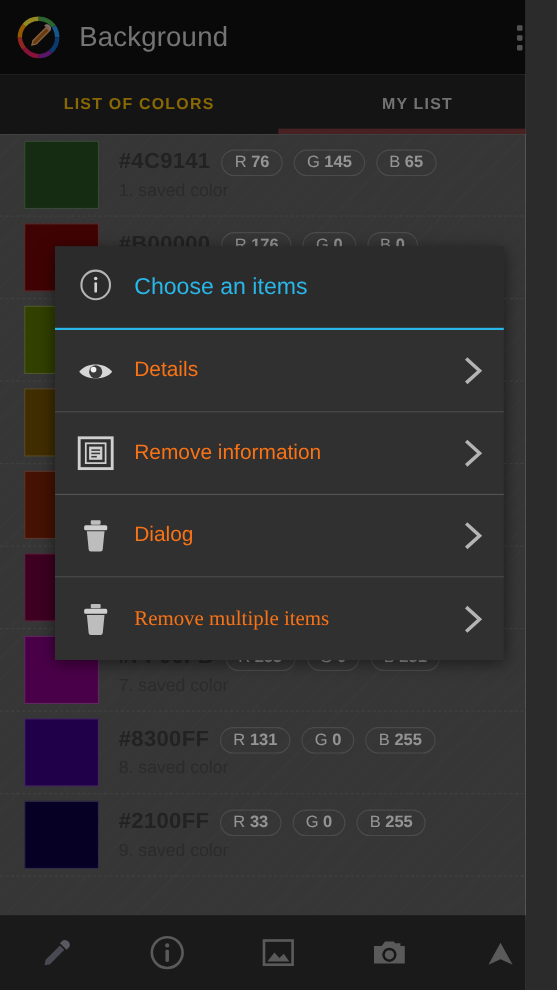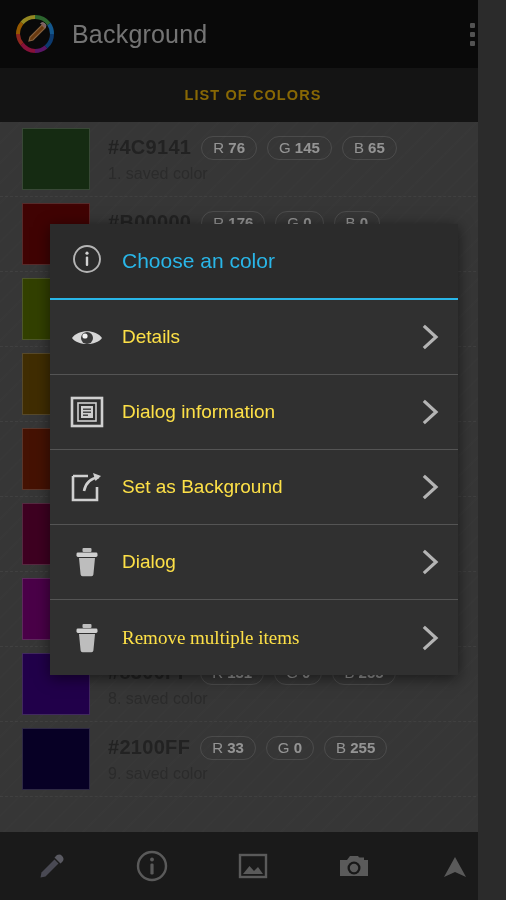--- a/index.html
+++ b/index.html
@@ -158,21 +158,21 @@
     position: relative;
   }
   .dlg-item:last-child { border-bottom: none; font-family: Liberation Serif, serif; }
   .dlg-ico {
     width: 34px; height: 34px; flex: 0 0 auto;
     display: flex; align-items: center; justify-content: center;
   }
   .dlg-label {
     margin-left: 18px;
     flex: 1 1 auto;
-    font-size: 19px; color: #fde047;
+    font-size: 19px; color: #f97316;
   }
   .chev { width: 26px; height: 34px; flex: 0 0 auto; }
 </style>
 </head>
 <body>
 
 <div id="app">
 
   <div class="actionbar">
     <div class="logo">
@@ -196,20 +196,23 @@
       <i></i>
         <i></i>
         <i></i>
     </div>
   </div>
 
   <div class="tabs">
     <div class="tab">
       <span>LIST OF COLORS</span>
     </div>
+    <div class="tab selected">
+      <span>MY LIST</span>
+    </div>
   </div>
 
   <div class="list">
 
     <div class="row">
       <div class="swatch" style="background:#254a20"></div>
       <div class="rowtext">
         <div class="hexline">
           <div class="hex">#4C9141</div>
           <div class="chip"><span class="lbl">R</span> <b>76</b></div>
@@ -376,21 +379,21 @@
   <div class="dialog">
 
     <div class="dlg-title">
       <span>
         <svg width="34" height="34" viewBox="0 0 34 34">
           <circle cx="17" cy="17" r="13" fill="none" stroke="#b4b4b4" stroke-width="1.9"></circle>
           <circle cx="17" cy="11.2" r="1.6" fill="#d2d2d2"></circle>
           <rect x="15.8" y="14.5" width="2.4" height="9.5" rx="1.1" fill="#d2d2d2"></rect>
         </svg>
       </span>
-      <span class="ttxt">Choose an color</span>
+      <span class="ttxt">Choose an items</span>
     </div>
 
     <div class="dlg-item">
       <span class="dlg-ico">
         <svg width="34" height="34" viewBox="0 0 34 34">
           <path d="M2 18 C8 9, 26 9, 32 18 C26 26, 8 26, 2 18 Z" fill="#d6d6d6"></path>
           <circle cx="17" cy="18" r="6" fill="#3a3a3a"></circle>
           <circle cx="15" cy="16" r="2.6" fill="#f2f2f2"></circle>
         </svg>
       </span>
@@ -406,43 +409,28 @@
       <span class="dlg-ico">
         <svg width="34" height="34" viewBox="0 0 34 34">
           <rect x="2" y="3" width="30" height="28" fill="none" stroke="#d0d0d0" stroke-width="2.6"></rect>
           <rect x="8" y="8" width="18" height="18" fill="none" stroke="#d0d0d0" stroke-width="1.6"></rect>
           <rect x="11" y="11" width="12" height="12" fill="#cfcfcf"></rect>
           <rect x="13" y="13.5" width="8" height="1.4" fill="#3a3a3a"></rect>
           <rect x="13" y="16.5" width="8" height="1.4" fill="#3a3a3a"></rect>
           <rect x="13" y="19.5" width="5" height="1.4" fill="#3a3a3a"></rect>
         </svg>
       </span>
-      <span class="dlg-label">Dialog information</span>
+      <span class="dlg-label">Remove information</span>
       <span class="chev">
         <svg width="26" height="34" viewBox="0 0 26 34">
             <path d="M7 7 L18 17 L7 27" fill="none" stroke="#b4b4b4" stroke-width="3.2" stroke-linecap="square"></path>
           </svg>
       </span>
     </div>
 
-    <div class="dlg-item">
-      <span class="dlg-ico">
-        <svg width="34" height="34" viewBox="0 0 34 34">
-          <path d="M3 6 H18 M3 6 V30 H27 V17" fill="none" stroke="#d0d0d0" stroke-width="2.6"></path>
-          <path d="M14 21 C16 11, 22 8, 29 7" fill="none" stroke="#d0d0d0" stroke-width="2.6"></path>
-          <path d="M31 6 L23 3 L25.5 11 Z" fill="#d0d0d0"></path>
-        </svg>
-      </span>
-      <span class="dlg-label">Set as Background</span>
-      <span class="chev">
-        <svg width="26" height="34" viewBox="0 0 26 34">
-            <path d="M7 7 L18 17 L7 27" fill="none" stroke="#b4b4b4" stroke-width="3.2" stroke-linecap="square"></path>
-          </svg>
-      </span>
-    </div>
 
     <div class="dlg-item">
       <span class="dlg-ico">
         <svg width="34" height="34" viewBox="0 0 34 34">
           <rect x="12.5" y="3" width="9" height="4" rx="1" fill="#bdbdbd"></rect>
           <rect x="6.5" y="7.5" width="21" height="4.5" rx="1.4" fill="#cfcfcf"></rect>
           <path d="M9 13 h16 l-1.6 16.5 a2 2 0 0 1 -2 1.8 h-8.8 a2 2 0 0 1 -2 -1.8z" fill="#bdbdbd"></path>
         </svg>
       </span>
       <span class="dlg-label">Dialog</span>

